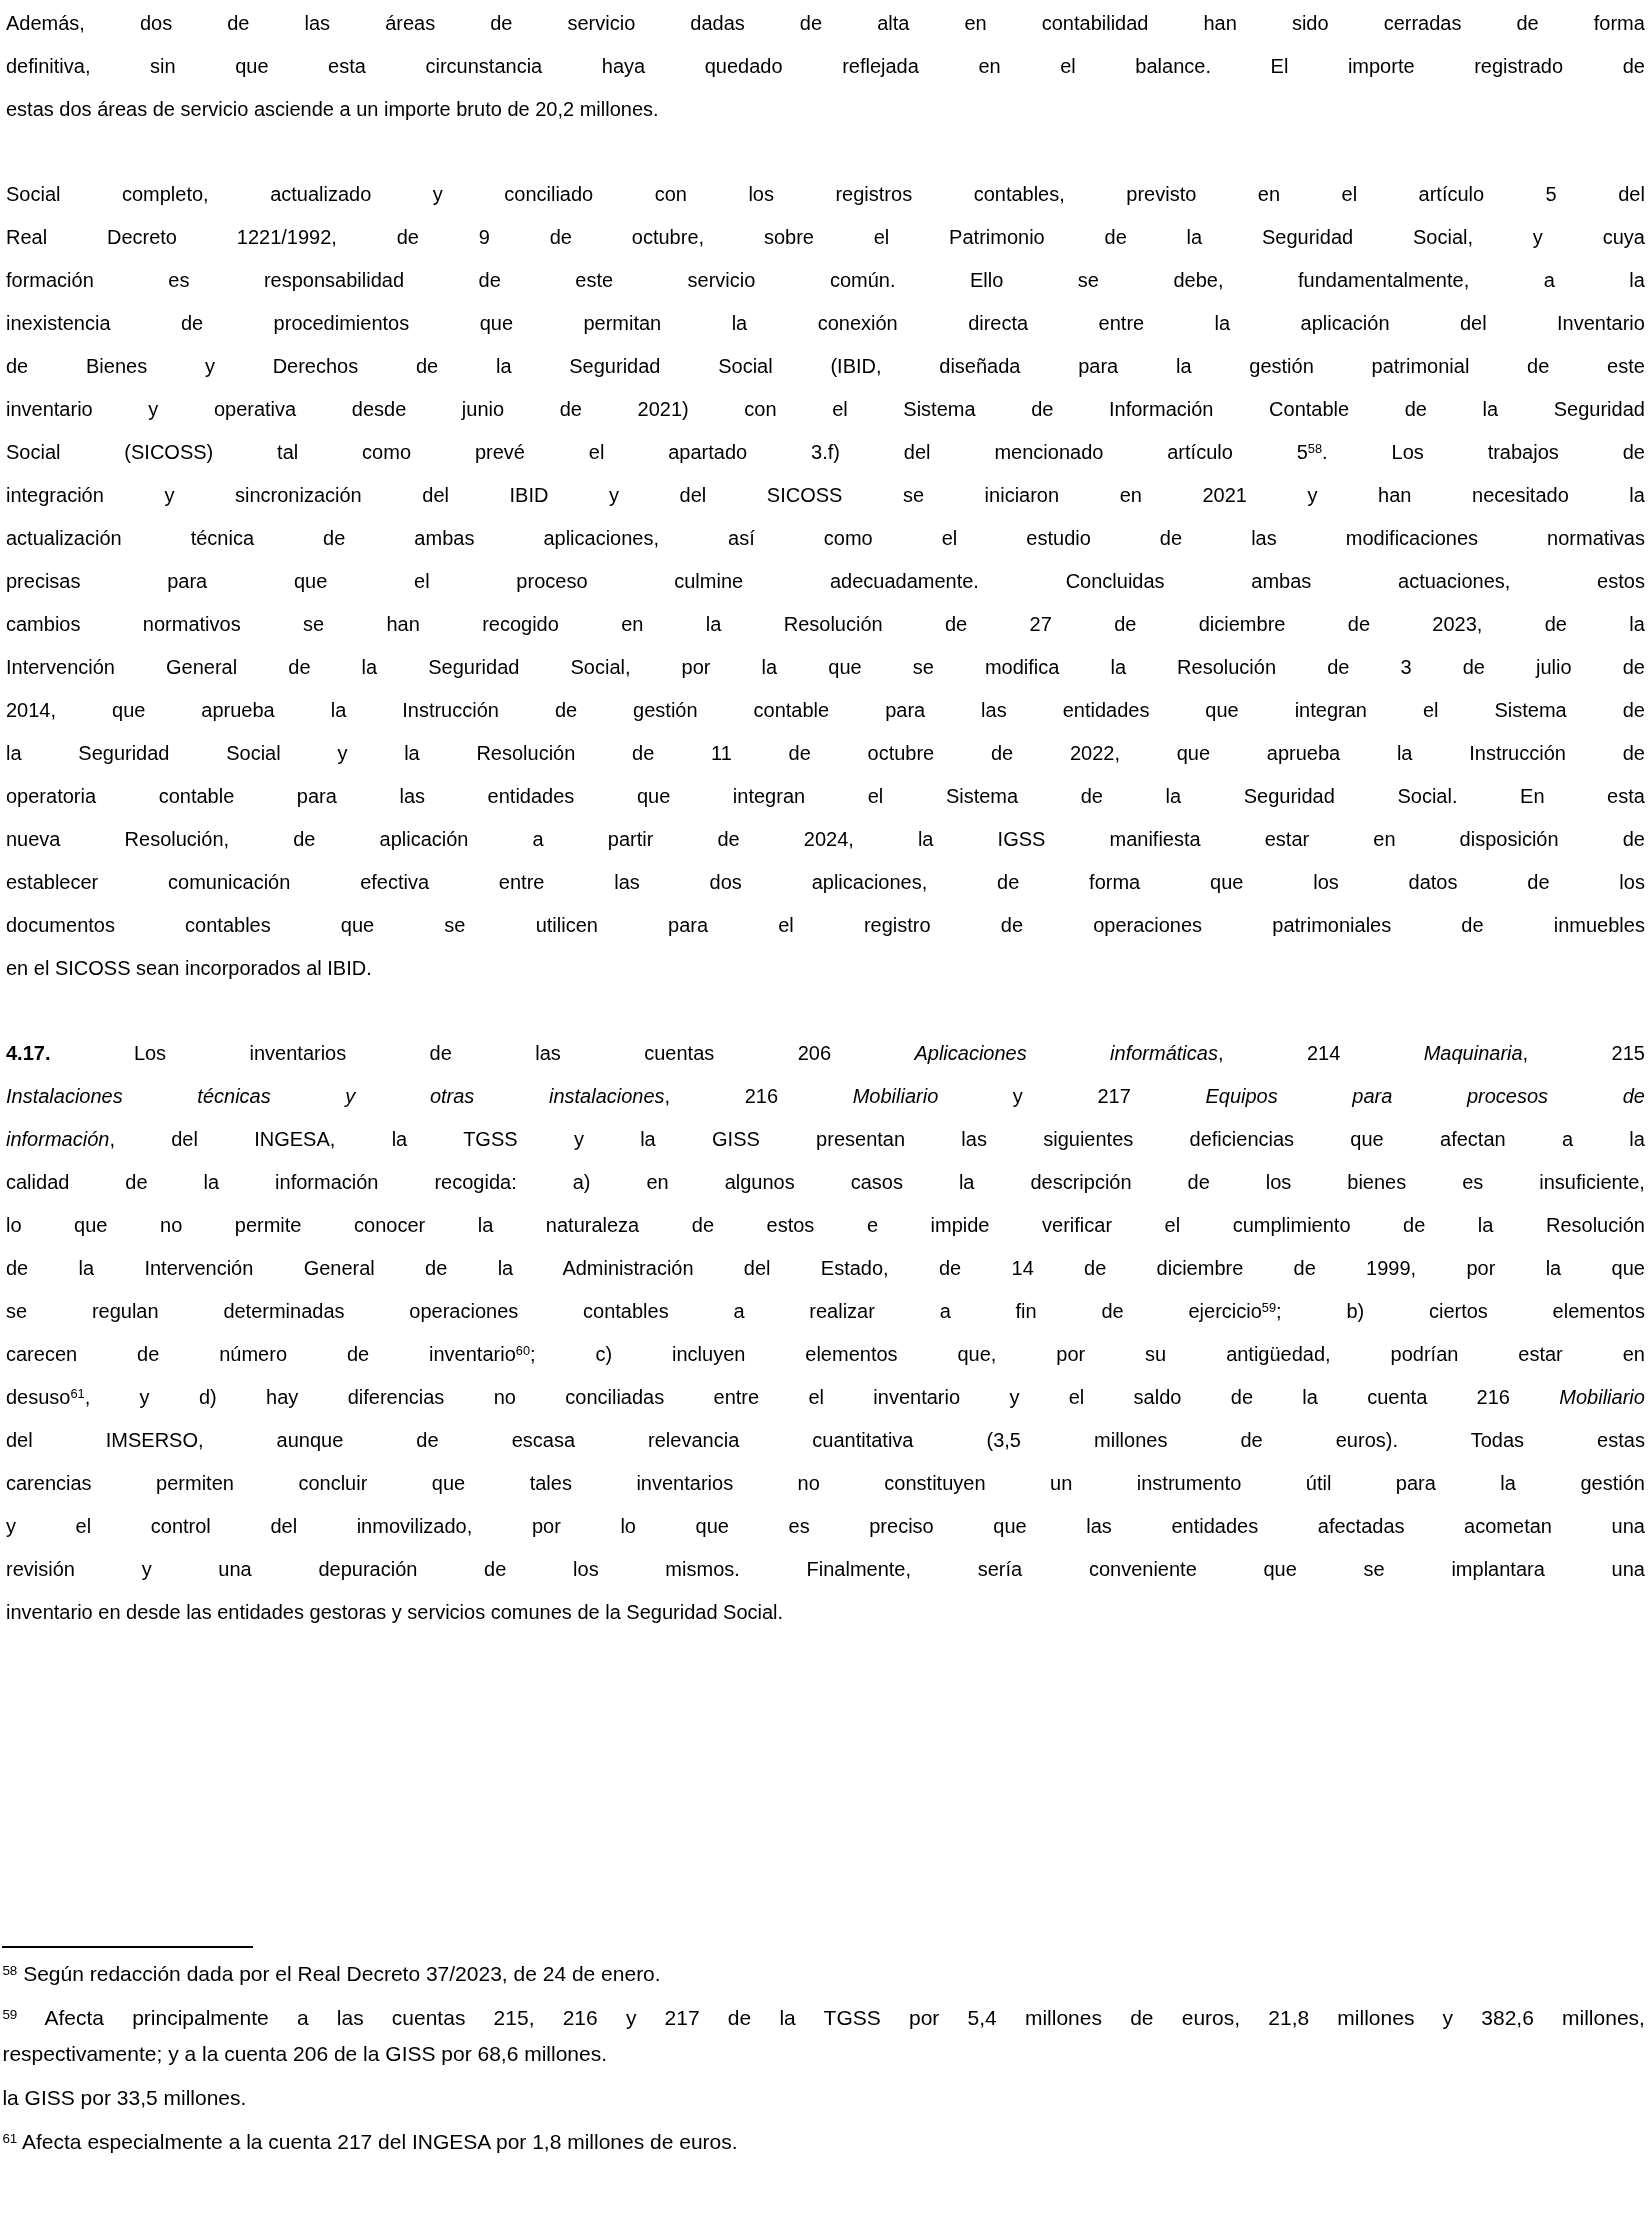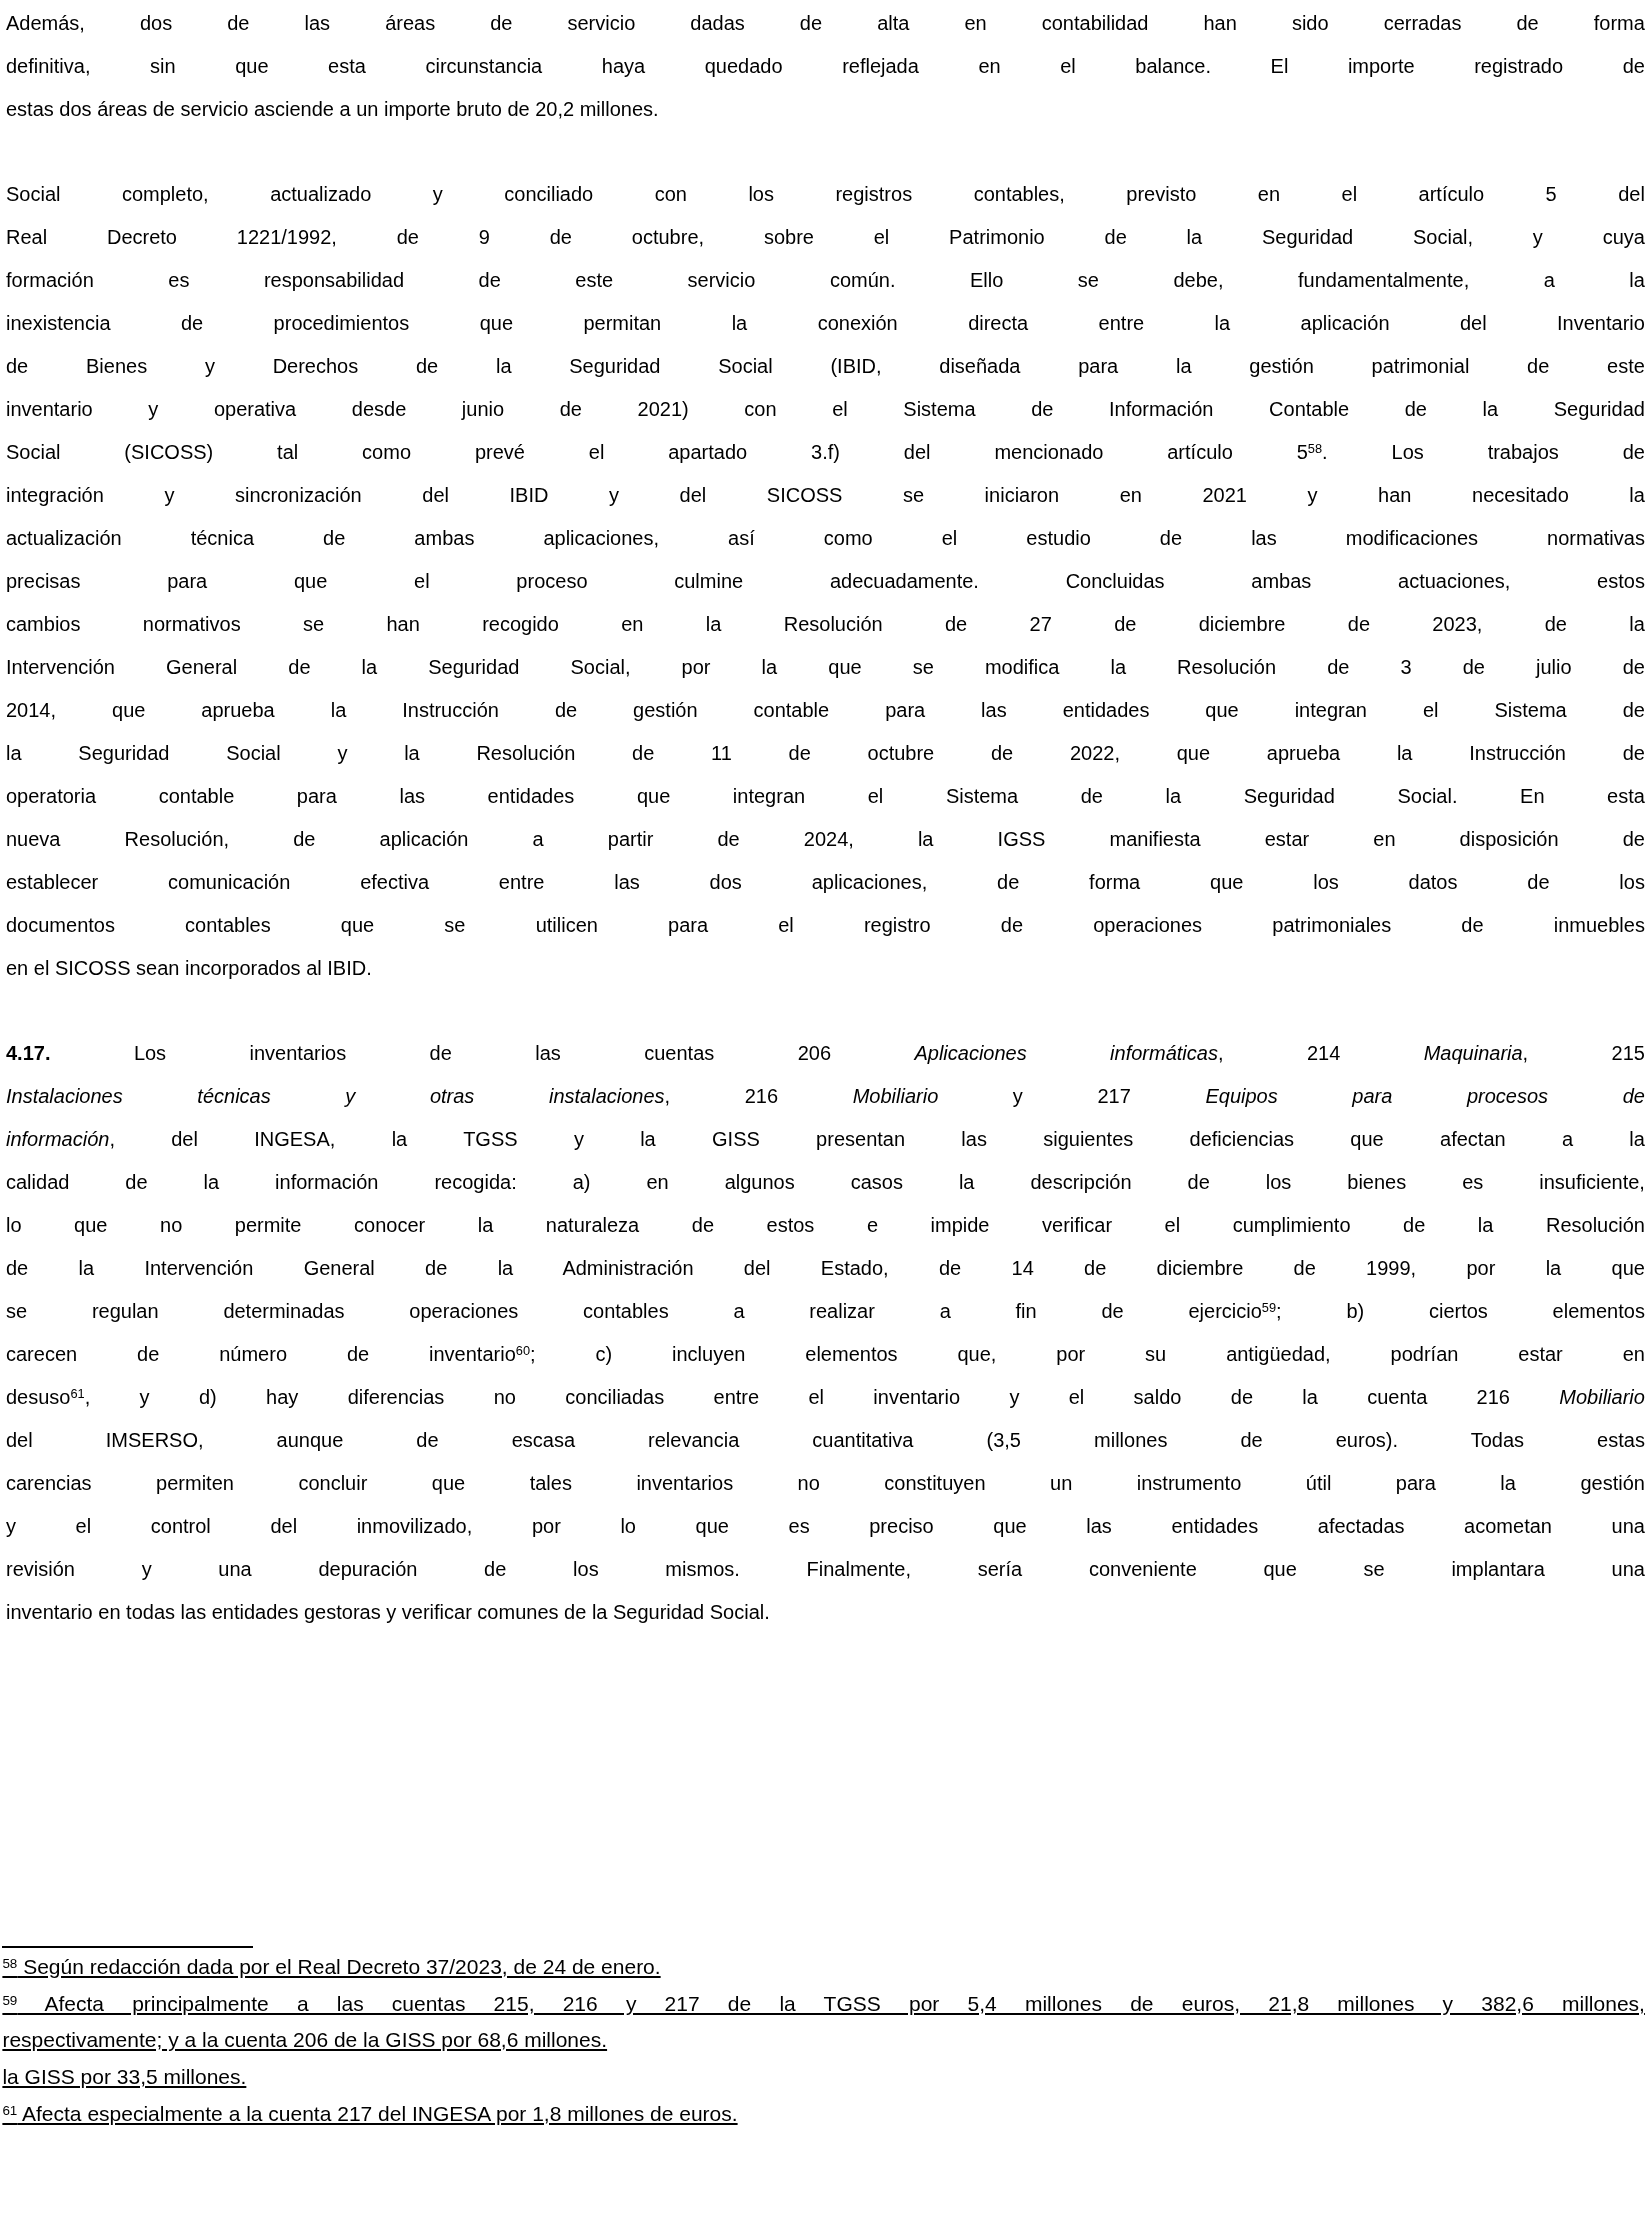--- a/index.html
+++ b/index.html
@@ -42,21 +42,21 @@
     font-size: 21px;
     line-height: 36px;
   }
   .fn-rule {
     width: 251px;
     height: 0;
     border: 0;
     border-top: 2.4px solid #000000;
     margin: 0;
   }
-  .footnote { margin-top: 1px; text-decoration: underline; }
+  .footnote { margin-top: 8px; }
 </style>
 </head>
 <body>
 
 <main class="content">
     <div class="para">
       <div class="line"><span>Además, dos de las áreas de servicio dadas de alta en contabilidad han sido cerradas de forma</span></div>
       <div class="line"><span>definitiva, sin que esta circunstancia haya quedado reflejada en el balance. El importe registrado de</span></div>
       <div class="line last"><span>estas dos áreas de servicio asciende a un importe bruto de 20,2 millones.</span></div>
     </div>
@@ -88,21 +88,21 @@
       <div class="line"><span>calidad de la información recogida: a) en algunos casos la descripción de los bienes es insuficiente,</span></div>
       <div class="line"><span>lo que no permite conocer la naturaleza de estos e impide verificar el cumplimiento de la Resolución</span></div>
       <div class="line"><span>de la Intervención General de la Administración del Estado, de 14 de diciembre de 1999, por la que</span></div>
       <div class="line"><span>se regulan determinadas operaciones contables a realizar a fin de ejercicio</span><span class="sup">59</span><span>; b) ciertos elementos</span></div>
       <div class="line"><span>carecen de número de inventario</span><span class="sup">60</span><span>; c) incluyen elementos que, por su antigüedad, podrían estar en</span></div>
       <div class="line"><span>desuso</span><span class="sup">61</span><span>, y d) hay diferencias no conciliadas entre el inventario y el saldo de la cuenta 216 </span><span class="i">Mobiliario</span></div>
       <div class="line"><span>del IMSERSO, aunque de escasa relevancia cuantitativa (3,5 millones de euros). Todas estas</span></div>
       <div class="line"><span>carencias permiten concluir que tales inventarios no constituyen un instrumento útil para la gestión</span></div>
       <div class="line"><span>y el control del inmovilizado, por lo que es preciso que las entidades afectadas acometan una</span></div>
       <div class="line"><span>revisión y una depuración de los mismos. Finalmente, sería conveniente que se implantara una</span></div>
-      <div class="line last"><span>inventario en todas las entidades gestoras y verificar comunes de la Seguridad Social.</span></div>
+      <div class="line last"><span>inventario en desde las entidades gestoras y servicios comunes de la Seguridad Social.</span></div>
     </div>
   </main>
 
 <section class="footnotes">
   <hr class="fn-rule">
   <div>
       <div class="footnote">
         <div class="line last"><span class="sup">58</span><span> Según redacción dada por el Real Decreto 37/2023, de 24 de enero.</span></div>
       </div>
       <div class="footnote">

